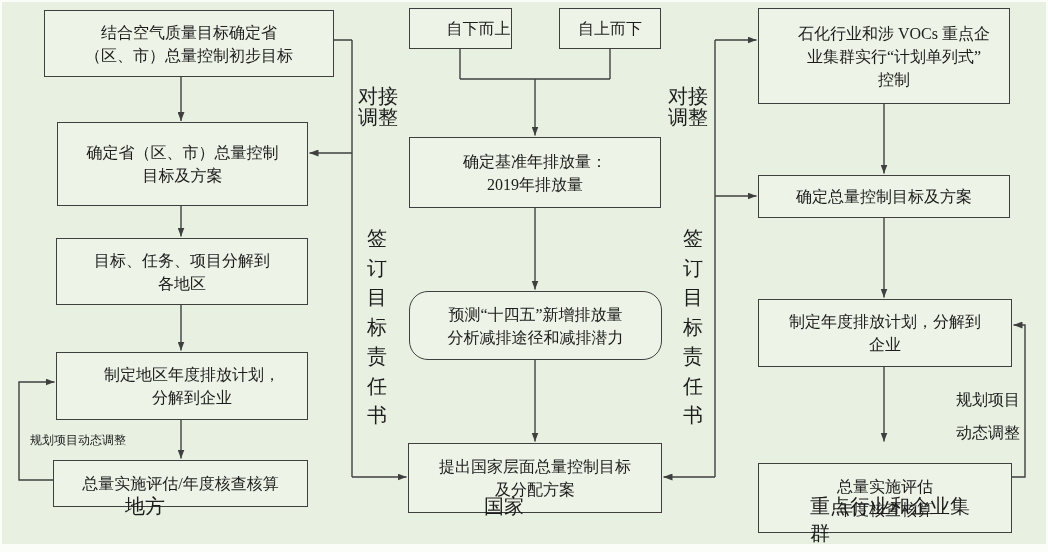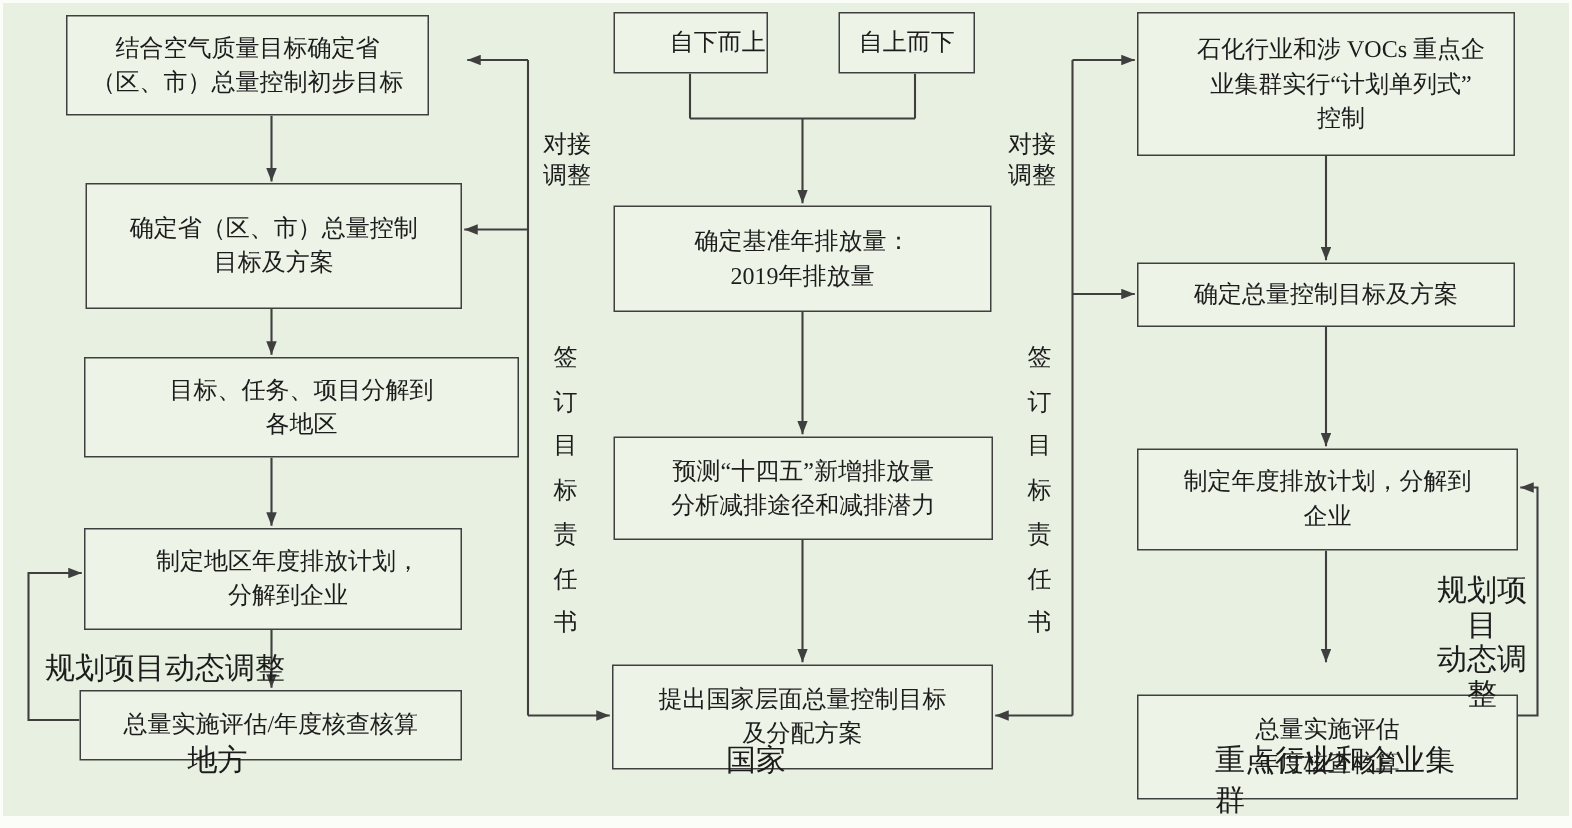--- a/index.html
+++ b/index.html
@@ -31,46 +31,46 @@
     background:var(--box-fill);
     border:1.5px solid var(--box-border);
     display:flex;align-items:center;justify-content:center;
     text-align:center;
     font-size:16px;line-height:23px;
     white-space:pre-line;
   }
   .lbl{
     position:absolute;
     white-space:pre-line;
-    font-size:16px;
+    font-size:20px;
   }
   
-  .b-l1{left:44px;top:10px;width:242px;height:67px;}
+  .b-l1{left:44px;top:10px;width:290px;height:67px;}
   .b-l2{left:57px;top:122px;width:251px;height:84px;}
-  .b-l3{left:56px;top:238px;width:290px;height:67px;}
+  .b-l3{left:56px;top:238px;width:252px;height:67px;}
   .b-l4{left:56px;top:352px;width:252px;height:68px;padding-left:20px;}
   .b-l5{left:53px;top:460px;width:255px;height:47px;}
   
   .b-m1{left:409px;top:8px;width:103px;height:41px;padding-left:36px;}
-  .b-m2{left:559px;top:8px;width:91px;height:41px;}
+  .b-m2{left:559px;top:8px;width:102px;height:41px;}
   .b-m3{left:409px;top:137px;width:252px;height:71px;}
-  .b-m4{left:409px;top:291px;width:253px;height:69px;}
+  .b-m4{left:409px;top:291px;width:253px;height:69px;border-radius:19px;}
   .b-m5{left:408px;top:443px;width:254px;height:70px;}
   
   .b-r1{left:758px;top:8px;width:252px;height:96px;padding-left:20px;}
   .b-r2{left:758px;top:175px;width:252px;height:43px;}
   .b-r3{left:758px;top:299px;width:254px;height:68px;}
   .b-r4{left:758px;top:443px;width:254px;height:70px;margin-top:20px;}
   
   .l-adj-left{left:354px;top:86px;width:48px;text-align:center;line-height:21px;}
   .l-adj-right{left:664px;top:86px;width:48px;text-align:center;line-height:21px;}
   .l-sign-left{left:366px;top:224px;width:22px;text-align:center;line-height:29.5px;}
   .l-sign-right{left:682px;top:224px;width:22px;text-align:center;line-height:29.5px;}
-  .l-loop-local{left:30px;top:432px;font-size:20px;}
-  .l-loop-industry{left:950px;top:383px;width:76px;text-align:center;line-height:23px;font-size:20px;}
+  .l-loop-local{left:30px;top:432px;font-size:12px;}
+  .l-loop-industry{left:950px;top:383px;width:76px;text-align:center;line-height:33px;font-size:16px;}
   
   .l-col{top:493px;text-align:left;font-size:20px;}
   .l-col-local{left:125px;width:100px;}
   .l-col-national{left:484px;width:100px;}
   .l-col-industry{left:810px;width:160px;}
 </style>
 </head>
 <body>
 
 <div class="canvas"></div>

